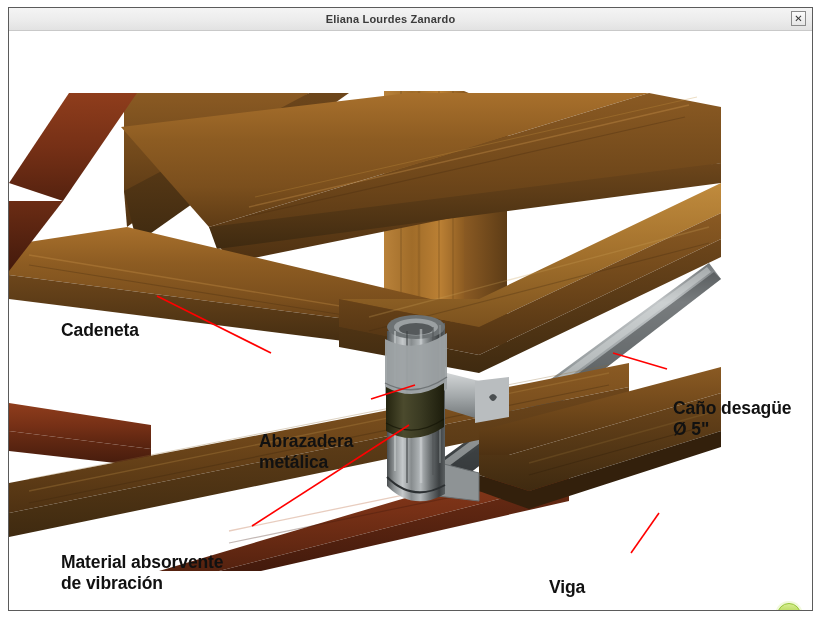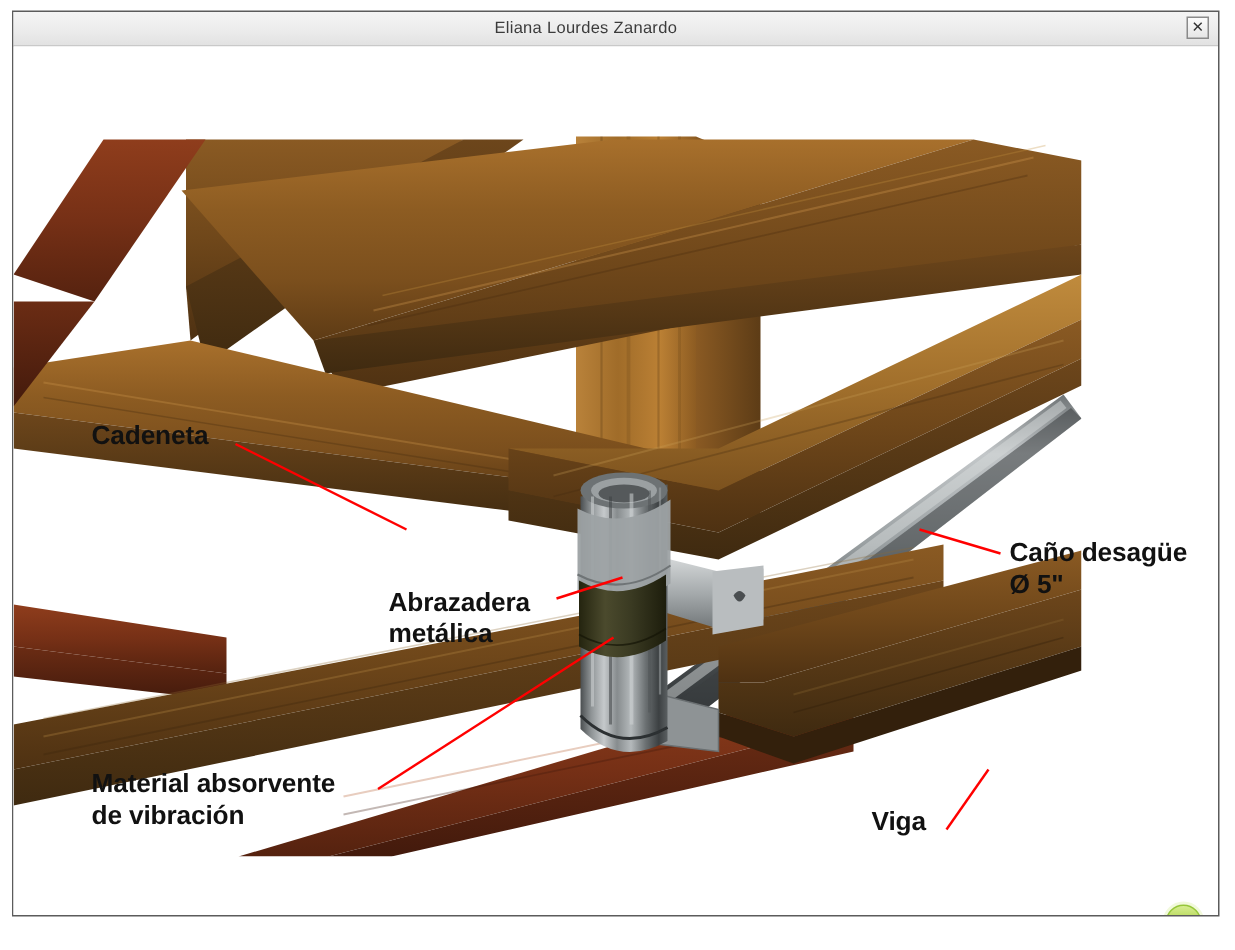--- a/index.html
+++ b/index.html
@@ -32,21 +32,21 @@
     background: linear-gradient(to bottom, #f4f4f4 0%, #ececec 55%, #e2e2e2 100%);
     border-bottom: 1px solid #c9c9c9;
     box-sizing: border-box;
   }
   #title-text {
     position: absolute;
     left: 0; right: 0; top: 0;
     line-height: 22px;
     text-align: center;
     font-size: 11px;
-    font-weight: normal;
+    font-weight: bold;
     color: #3b3b3b;
     letter-spacing: .2px;
     padding-right: 40px;
     box-sizing: border-box;
   }
   #close-button {
     position: absolute;
     right: 6px;
     top: 3px;
     width: 15px;
@@ -82,26 +82,27 @@
   
   .label {
     position: absolute;
     font-family: "Liberation Sans", sans-serif;
     font-weight: bold;
     font-size: 17.5px;
     line-height: 1.18;
     color: #111111;
     white-space: pre-line;
     letter-spacing: -.1px;
+    margin-top: 40px;
   }
   #label-cadeneta   { left: 52px;  top: 249px; }
   #label-abrazadera { left: 250px; top: 360px; }
   #label-material   { left: 52px;  top: 481px; }
   #label-cano       { left: 664px; top: 327px; }
-  #label-viga       { left: 572px; top: 506px; text-align: center; }
+  #label-viga       { left: 540px; top: 506px; text-align: center; }
 
   
   #next-button {
     position: absolute;
     left: 765px;
     top: 569px;
     width: 30px;
     height: 30px;
     cursor: pointer;
   }

